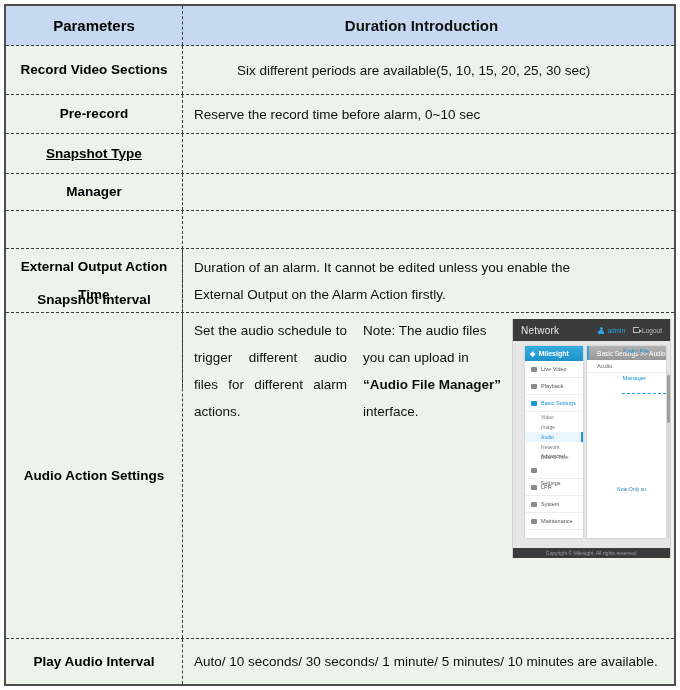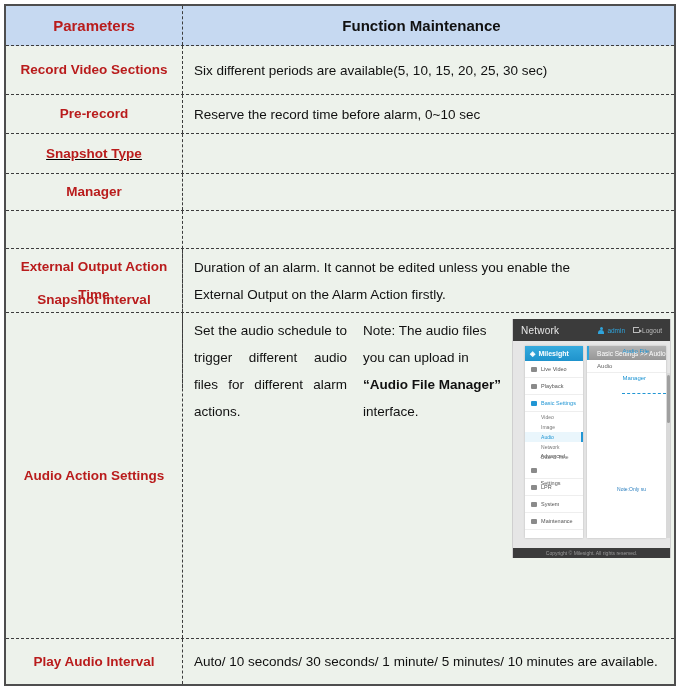--- a/index.html
+++ b/index.html
@@ -6,27 +6,27 @@
   html,body { width:680px; height:690px; background:#ffffff; overflow:hidden;
     font-family:"Liberation Sans", sans-serif; }
   .doc { padding:4px; }
 
   
   .tbl { width:672px; height:682px; border:2px solid #4e4e4e; background:#edf2eb; }
   .row { display:flex; border-bottom:1.5px dashed #3c3c3c; }
   .row:last-child { border-bottom:none; }
   .pcell { width:177px; flex:0 0 177px; border-right:1.5px dashed #3c3c3c;
     display:flex; align-items:center; justify-content:center; text-align:center;
-    font-weight:bold; font-size:13.5px; color:#b91c1c; line-height:28px; padding:0 8px; }
+    font-weight:bold; font-size:13.5px; color:#000000; line-height:28px; padding:0 8px; }
   .dcell { flex:1; display:flex; align-items:center; font-size:13.5px; color:#111;
     padding-left:11px; padding-right:14px; line-height:27px; }
   .row.header { height:40px; background:#c6d9f1; border-bottom:1.5px dashed #3c3c3c; }
   .row.header .pcell { font-size:15px; }
   .row.header .dcell { justify-content:center; font-weight:bold; font-size:15px; padding-left:0; }
-  .r1{height:49px;} .r2{height:39px;} .r3{height:40px;text-decoration:underline;} .r4{height:37px;}
+  .r1{height:49px;gap:43px;} .r2{height:39px;} .r3{height:40px;text-decoration:underline;} .r4{height:37px;}
   .r5{height:38px;flex-direction:column;} .r6{height:64px;} .r7{height:326px;} .r8{height:45px;}
   .r6 .dcell { padding-right:83px; }
   .r7 .dcell { flex-direction:row; align-items:stretch; padding:4px 3px 0 3px; }
   .r7 .para { padding:0 8px; line-height:27px; }
   .r7 .para.j { text-align:justify; }
 
   
   .shot { width:100%; height:239px; margin-top:2px; background:#e6e6e6;
     border-left:1px solid #cfcfcf; border-right:1px solid #cfcfcf;
     font-family:"Liberation Sans", sans-serif; position:relative; overflow:hidden; }
@@ -107,21 +107,21 @@
     color:#9b9b9b; font-size:5px; display:flex; align-items:center; justify-content:center; }
 </style>
 </head>
 <body>
 
 <div class="doc">
   <div class="tbl">
 
     <div class="row header">
       <div class="pcell">Parameters</div>
-      <div class="dcell">Function Maintenance</div>
+      <div class="dcell">Duration Introduction</div>
     </div>
 
     <div class="row r1">
       <div class="pcell">Record Video Sections</div>
       <div class="dcell">Six different periods are available(5, 10, 15, 20, 25, 30 sec)</div>
     </div>
 
     <div class="row r2">
       <div class="pcell">Pre-record</div>
       <div class="dcell">Reserve the record time before alarm, 0~10 sec</div>

